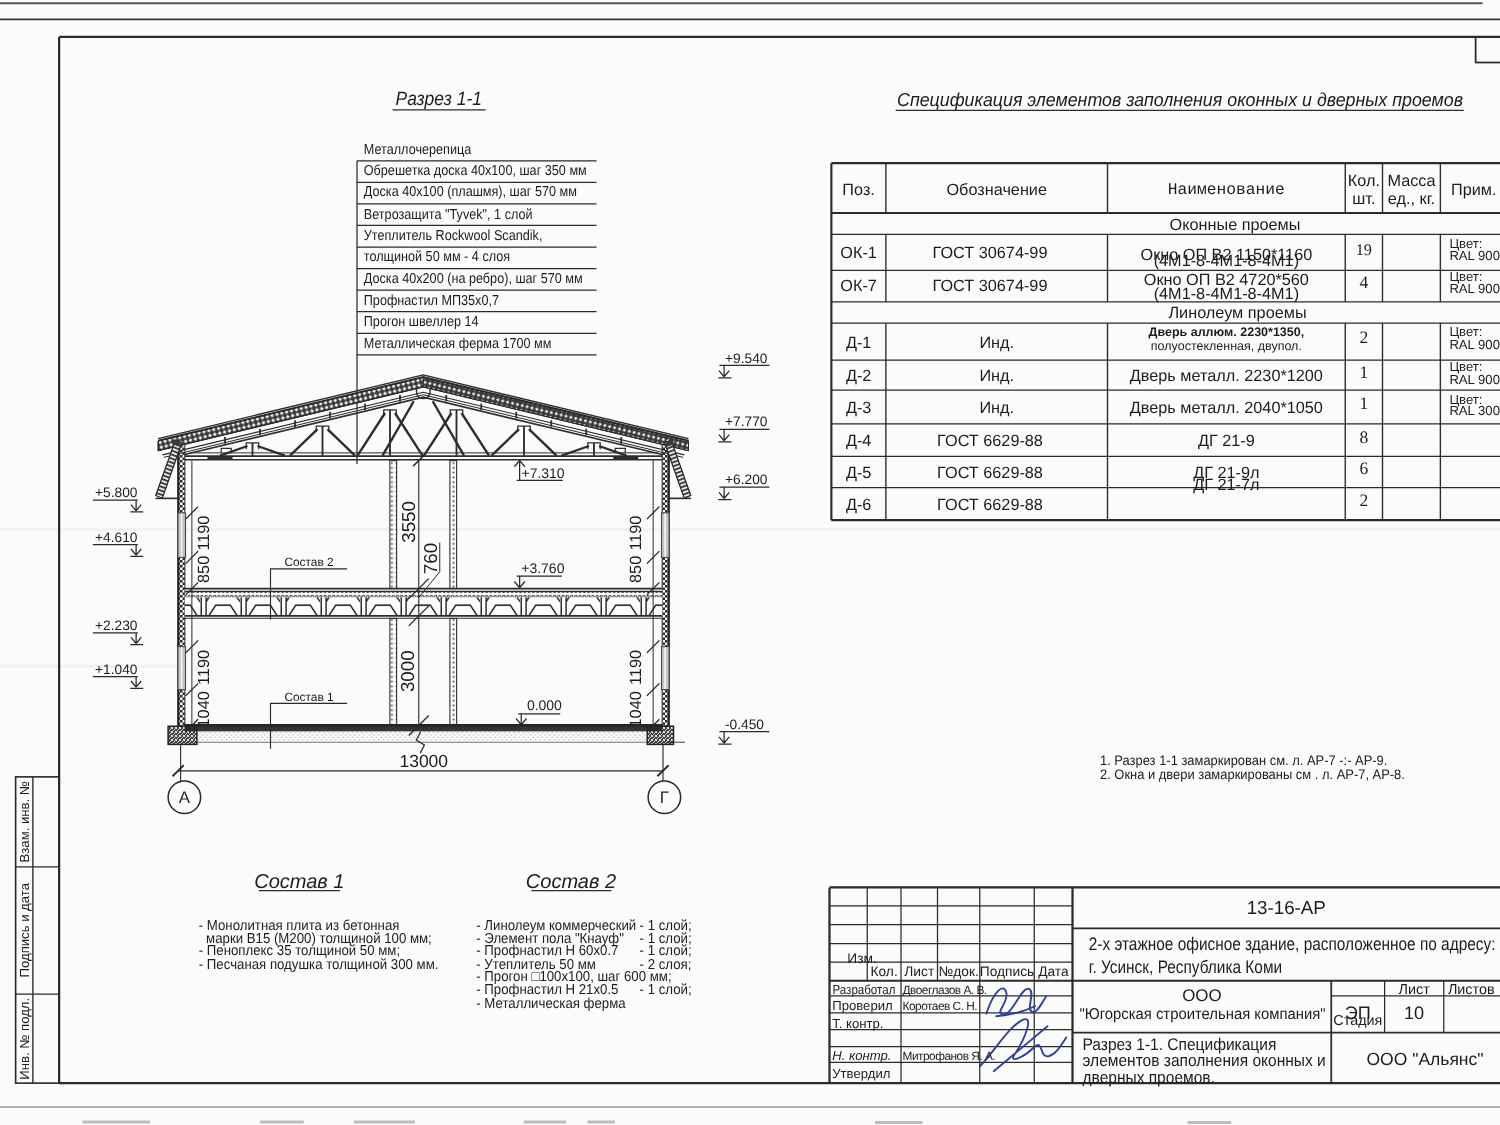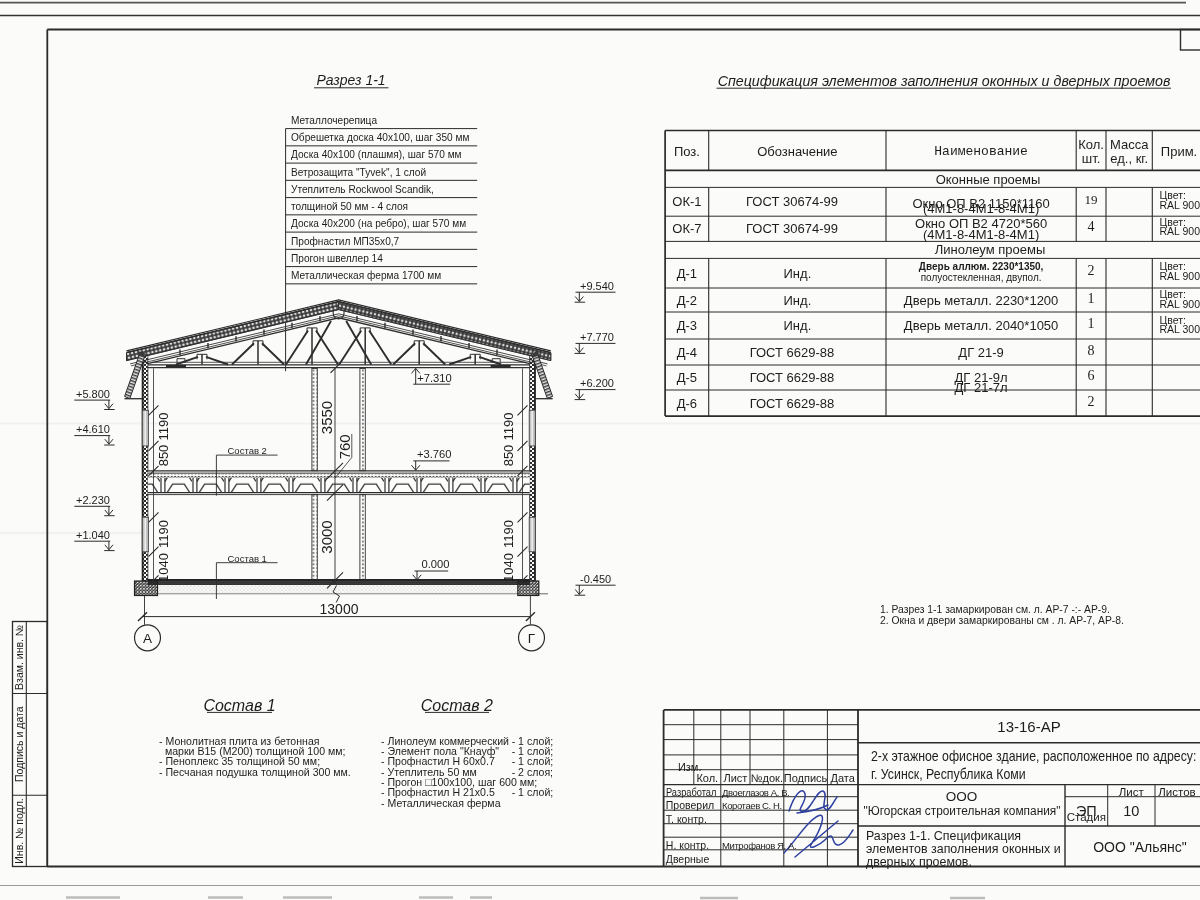--- a/index.html
+++ b/index.html
@@ -451,19 +451,19 @@
 <div class="t c" style="left:678.7px;top:762px;font-size:11px;padding-left:22px;">Изм.</div>
 <div class="t c" style="left:707.3px;top:772.5px;font-size:11px;">Кол.</div>
 <div class="t c" style="left:735.4px;top:772.5px;font-size:11px;">Лист</div>
 <div class="t c" style="left:766.9px;top:772.5px;font-size:11px;text-align:right;">№док.</div>
 <div class="t c" style="left:805.6px;top:772.5px;font-size:11px;">Подпись</div>
 <div class="t c" style="left:842.7px;top:772.5px;font-size:11px;">Дата</div>
 
 <div class="t" style="left:665.8px;top:787px;font-size:10.5px;transform:scaleX(0.88);transform-origin:0 0;">Разработал</div>
 <div class="t" style="left:665.8px;top:800px;font-size:10.5px;">Проверил</div>
 <div class="t" style="left:665.8px;top:813.5px;font-size:10.5px;">Т. контр.</div>
-<div class="t" style="left:665.8px;top:840.3px;font-size:10.5px;">Н. контр.</div>
-<div class="t" style="left:665.8px;top:853.8px;font-size:10.5px;">Дверные</div>
+<div class="t" style="left:665.8px;top:840.3px;font-size:10.5px;font-style:italic;">Н. контр.</div>
+<div class="t" style="left:665.8px;top:853.8px;font-size:10.5px;">Утвердил</div>
 
 <div class="t" style="left:722px;top:787.5px;font-size:9.5px;letter-spacing:-0.4px;">Двоеглазов А. В.</div>
 <div class="t" style="left:722px;top:800.5px;font-size:9.5px;letter-spacing:-0.4px;">Коротаев С. Н.</div>
 <div class="t" style="left:722px;top:840.8px;font-size:9.5px;letter-spacing:-0.4px;">Митрофанов Я. А.</div>
 </div>
 
 </body></html>

